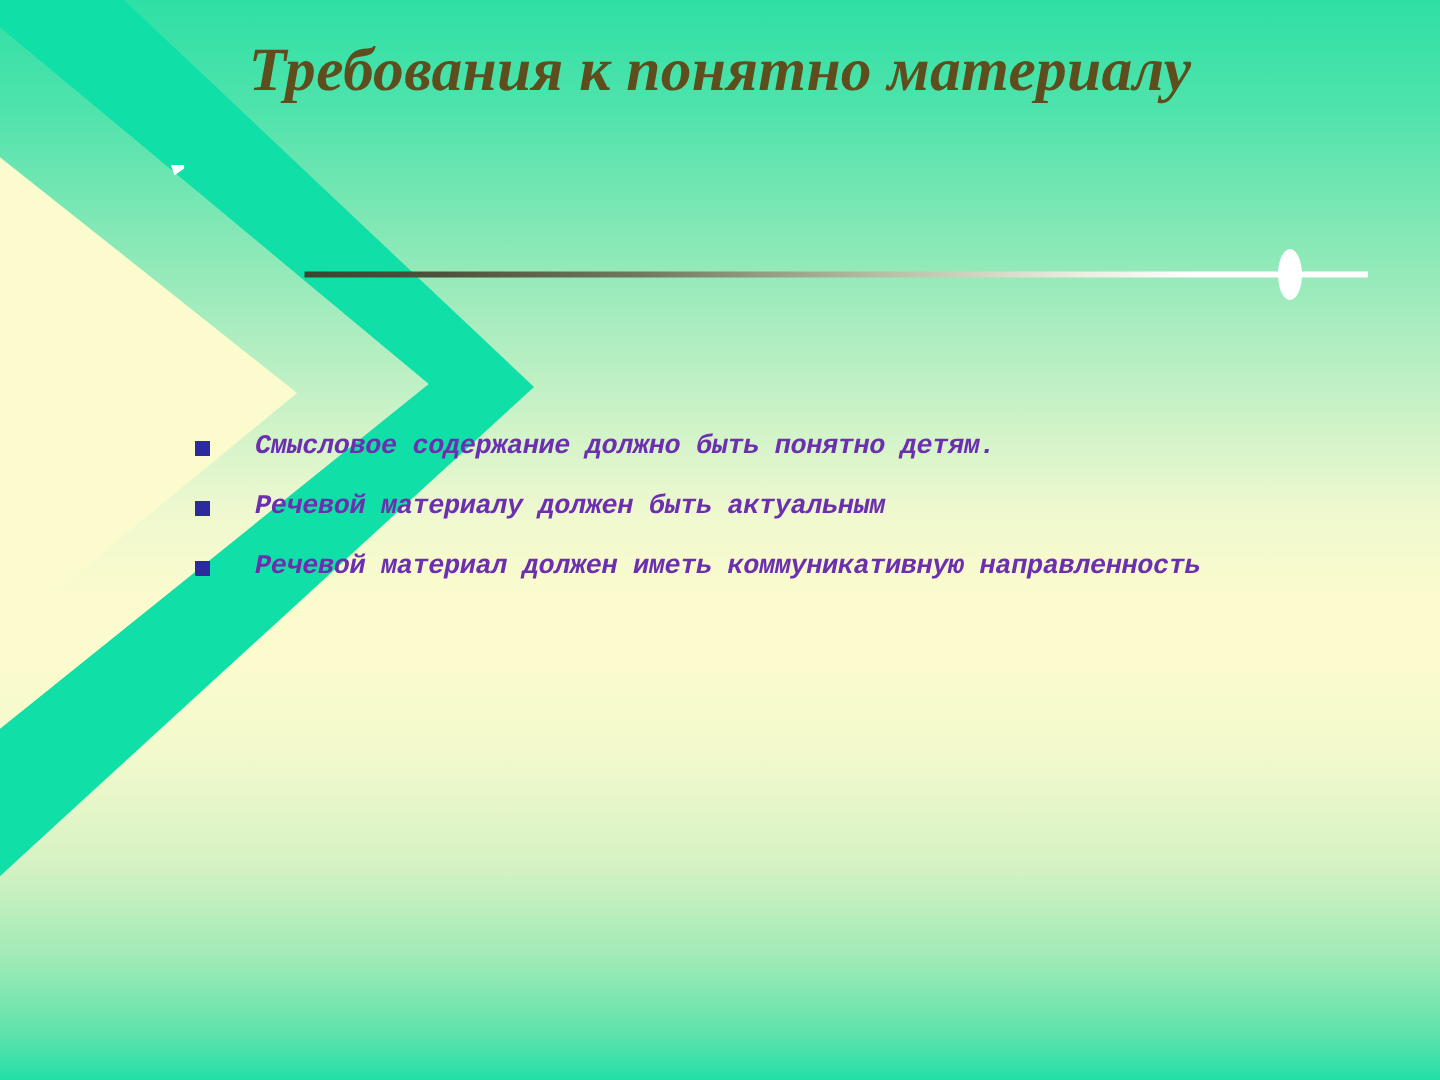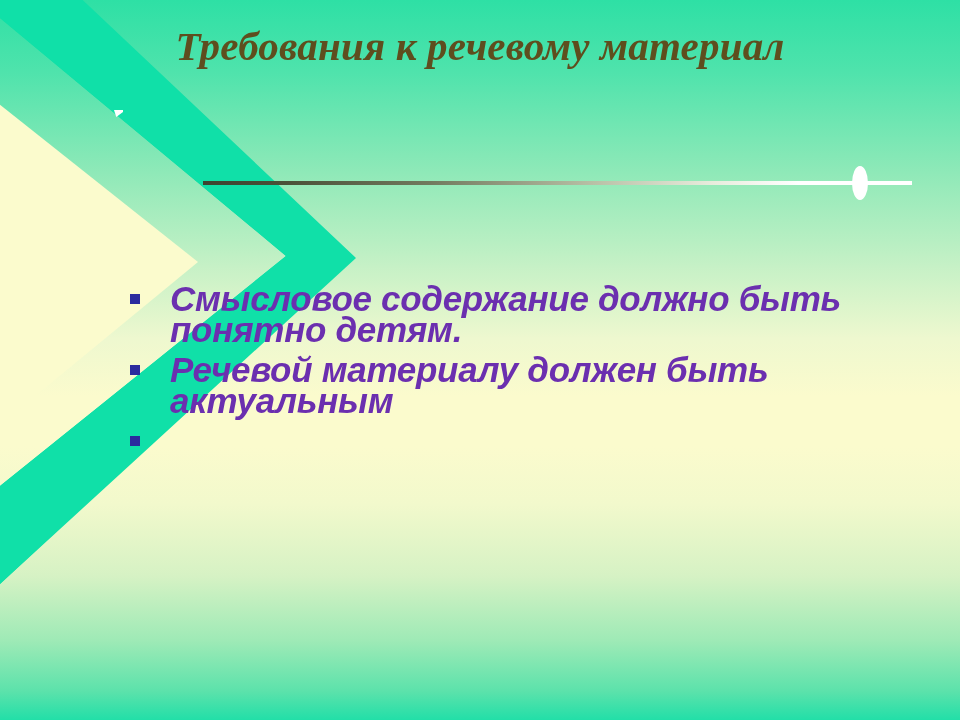--- a/index.html
+++ b/index.html
@@ -68,24 +68,24 @@
     width: 760px;
     margin: 0;
     padding: 0;
     list-style: none;
   }
 
   .bullet-item {
     position: relative;
     padding-left: 42px;
     margin-bottom: 9px;
-    font-family: Liberation Sans, sans-serif;
+    font-family: Liberation Mono, monospace;
     font-weight: bold;
     font-style: italic;
-    font-size: 35px;
+    font-size: 18px;
     line-height: 31px;
     letter-spacing: -0.3px;
     color: #6b2faf;
   }
 
   .bullet-marker {
     position: absolute;
     left: 2px;
     top: 11px;
     width: 10px;
@@ -141,32 +141,33 @@
   <svg class="chevron-layer" viewBox="0 0 960 720" width="960" height="720" xmlns="http://www.w3.org/2000/svg">
 
     <polygon points="0,18 286,256 0,486 0,584 350,258 0,-78" fill="#10e0a8"></polygon>
     <polygon points="0,18 286,256 0,486 0,584 356,258 0,-78" fill="#10e0a8"></polygon>
 
     <polygon points="-6,100 198,262 -6,430" fill="#fbfbcd"></polygon>
   </svg>
 
   <div class="chevron-artifact"></div>
 
-  <div class="slide-title">Требования к речевому материал</div>
+  <div class="slide-title">Требования к понятно материалу</div>
 
   <div class="divider"></div>
   <div class="divider-oval"></div>
 
   <ul class="body-list">
     <li class="bullet-item">
       <span class="bullet-marker"></span>
       <span>Смысловое содержание должно быть понятно детям.</span>
     </li>
     <li class="bullet-item">
       <span class="bullet-marker"></span>
       <span> Речевой материалу должен быть актуальным</span>
     </li>
     <li class="bullet-item">
       <span class="bullet-marker"></span>
+      <span>Речевой материал должен  иметь коммуникативную направленность</span>
     </li>
   </ul>
 
 </div>
 
 </body></html>

